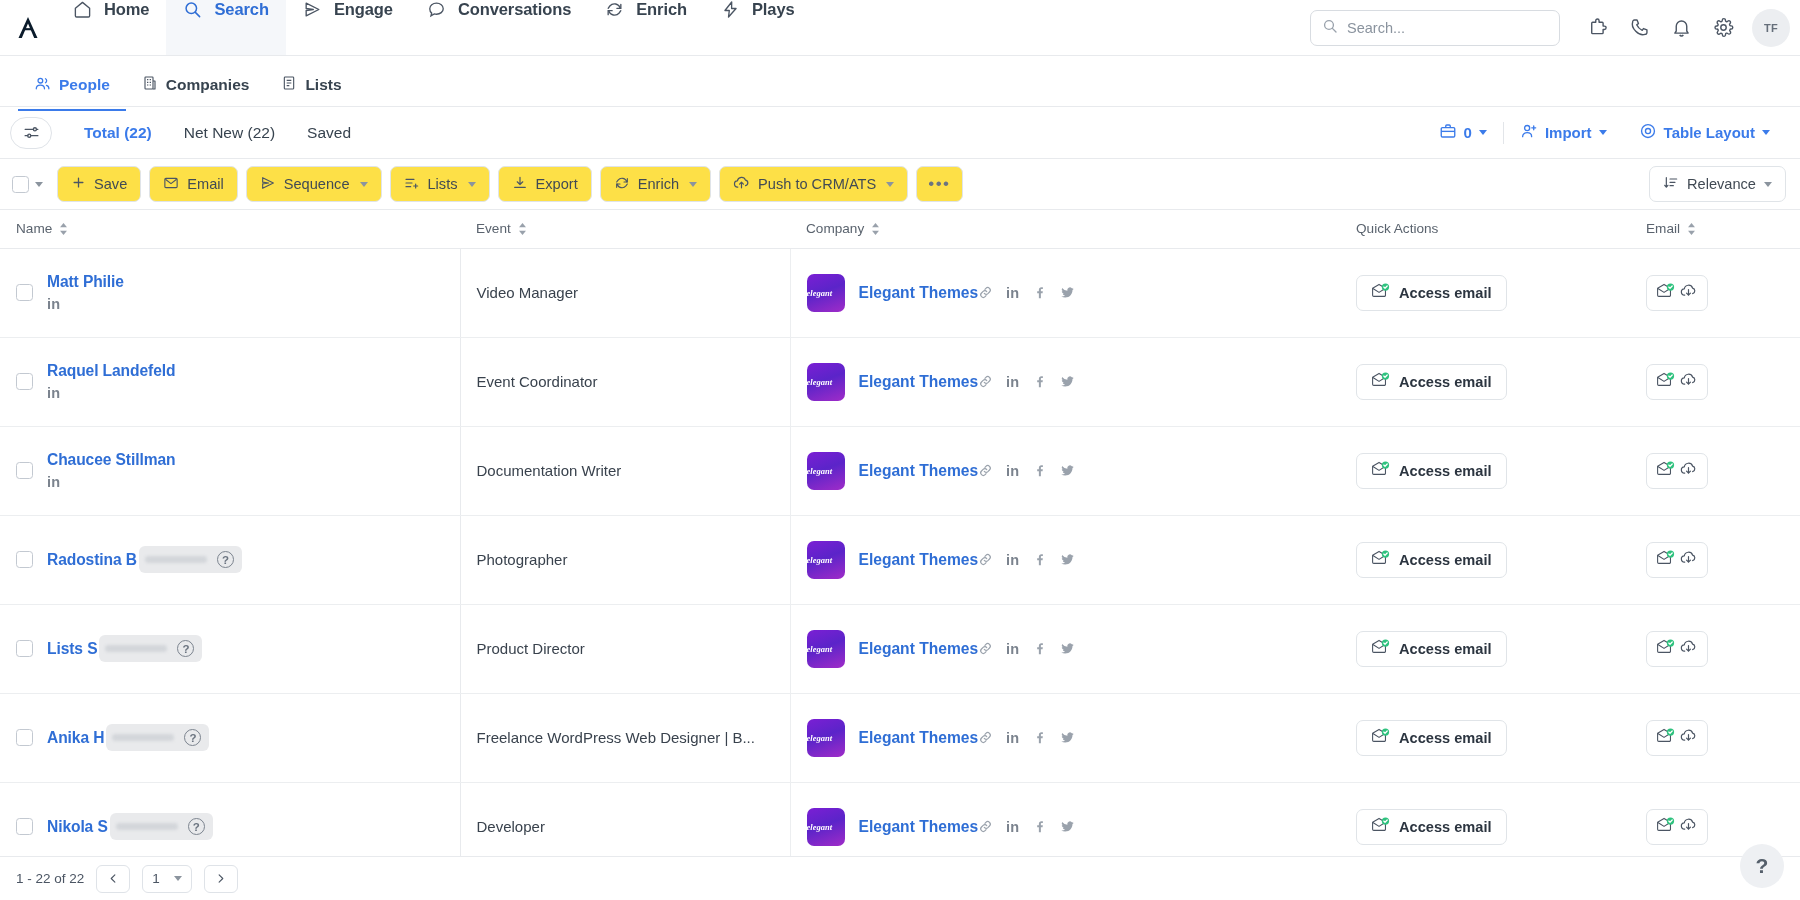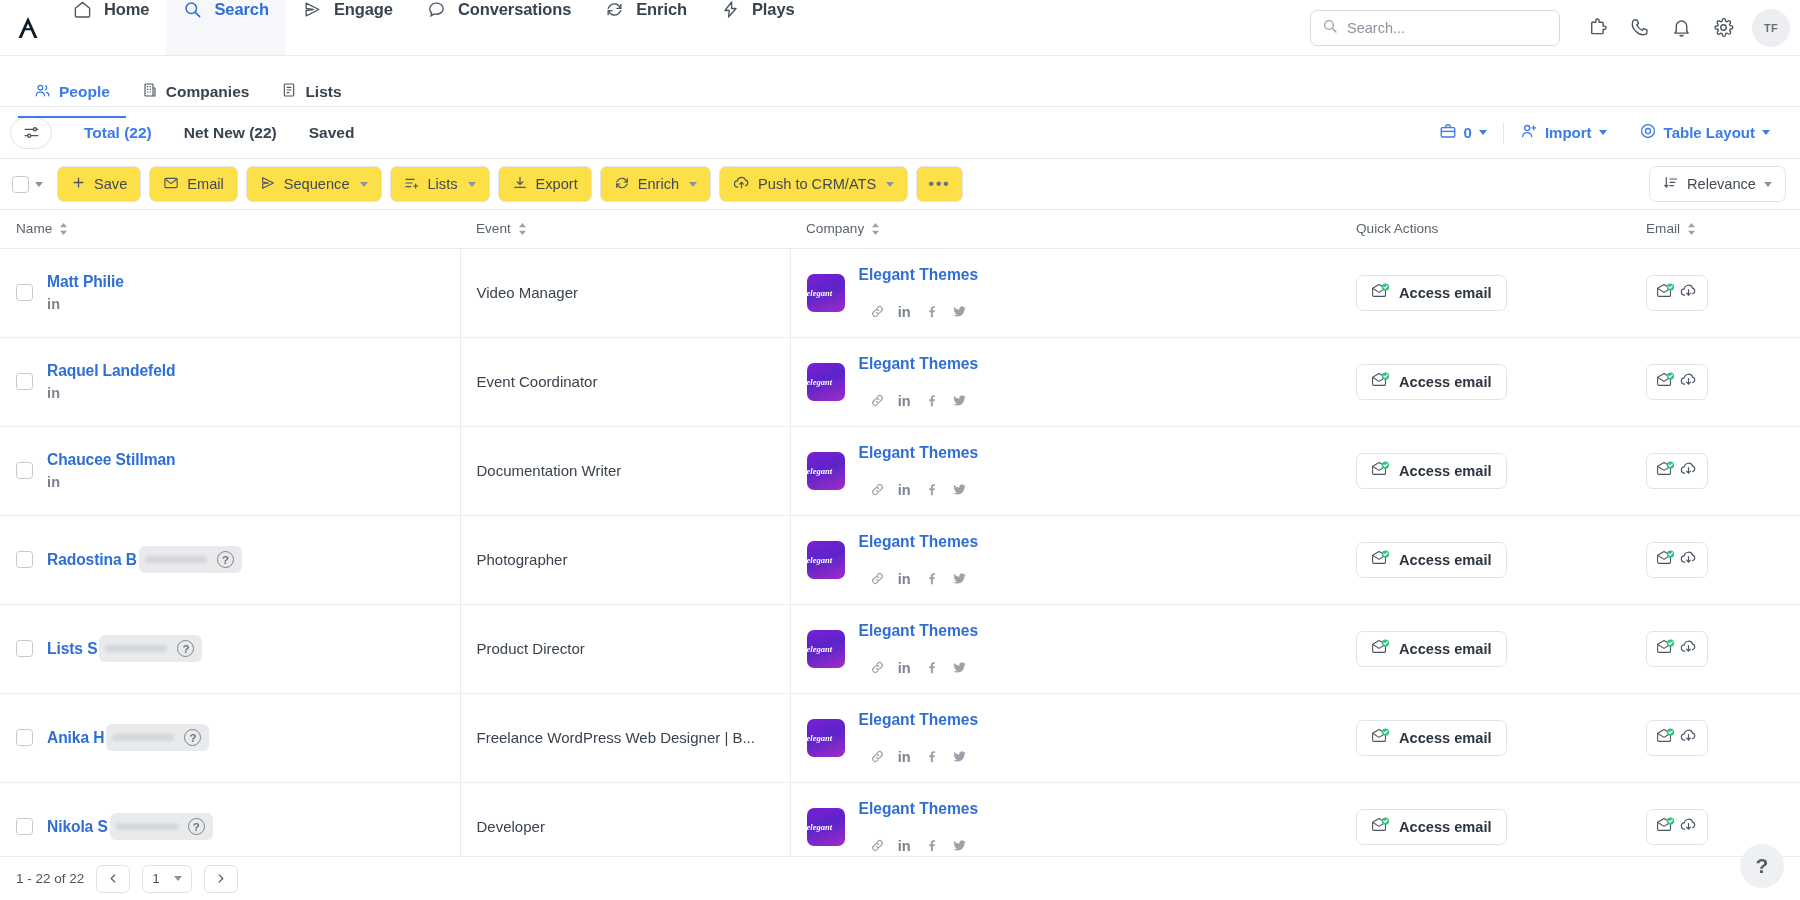--- a/index.html
+++ b/index.html
@@ -64,37 +64,37 @@
   }
 
   
   .enttabs {
     height: 51px; flex: 0 0 51px; display: flex; align-items: stretch;
     border-bottom: 1px solid #e8eaed; padding-left: 18px; background:#fff;
   }
   .enttab {
     display: flex; align-items: center; gap: 8px; padding: 0 16px;
     font-size: 15.5px; font-weight: 600; color: #37434f; cursor: pointer;
-    border-bottom: 2.5px solid transparent; position: relative; top: 12px;
+    border-bottom: 2.5px solid transparent; position: relative; top: 5px;
   }
   .enttab.active { color: #3b7bea; border-bottom-color: #3b7bea; }
 
   
   .filterstrip {
     height: 52px; flex: 0 0 52px; display: flex; align-items: center;
     padding: 0 14px 0 10px; border-bottom: 1px solid #e8eaed; background:#fff;
   }
   .slider-btn {
     width: 42px; height: 32px; border: 1px solid #dfe3e8; border-radius: 18px;
     display: flex; align-items: center; justify-content: center; cursor: pointer;
     margin-right: 16px; background:#fff;
   }
   .ftab {
     font-size: 15.5px; color: #37434f; padding: 0 16px; cursor: pointer;
-    font-weight: 700;
+    font-weight: 400;
   }
   .ftab.active { color: #3b7bea; font-weight: 600; }
   .fright { margin-left: auto; display: flex; align-items: center; gap: 0; }
   .fbtn {
     display: flex; align-items: center; gap: 7px; color: #3b7bea;
     font-size: 15px; font-weight: 600; padding: 0 16px; cursor: pointer;
     white-space: nowrap;
   }
   .vsep { width: 1px; height: 22px; background: #e2e5e9; }
   .caret { border-left: 4.5px solid transparent; border-right: 4.5px solid transparent;
@@ -159,21 +159,21 @@
   .inbadge { color: #7b838e; font-size: 14.5px; font-weight: 600; letter-spacing:.2px; }
   .titletxt { font-size: 15px; color: #39424d; }
   .compcell { display: flex; align-items: center; gap: 14px; }
   .complogo {
     width: 38px; height: 38px; border-radius: 7px; flex: 0 0 38px;
     background: linear-gradient(160deg,#7b1fd4 0%,#5b24c9 45%,#a02cc8 100%);
     display: flex; align-items: center; 
     color: #fff; font-size: 8.5px; font-style: italic; font-weight: 700;
     font-family: "Liberation Serif", serif; overflow: hidden;
   }
-  .compmeta { display: flex; flex-direction: column; gap: 20px; align-items: center; }
+  .compmeta { display: flex; flex-direction: row; gap: 0; }
   .compname { color: #2f6ed5; font-size: 15.6px; font-weight: 700; cursor:pointer; }
   .sociallinks { display: flex; align-items: center; gap: 13px; color: #9aa2ac; }
   .sociallinks span { cursor: pointer; display:flex; align-items:center; }
   .accessbtn {
     height: 36px; border: 1px solid #e0e4e8; border-radius: 7px; background: #fff;
     display: inline-flex; align-items: center; gap: 9px; padding: 0 14px;
     font-size: 14.6px; font-weight: 700; color: #2c3540; cursor: pointer;
   }
   .emailbtn {
     height: 36px; width: 62px; border: 1px solid #e0e4e8; border-radius: 7px; background:#fff;

